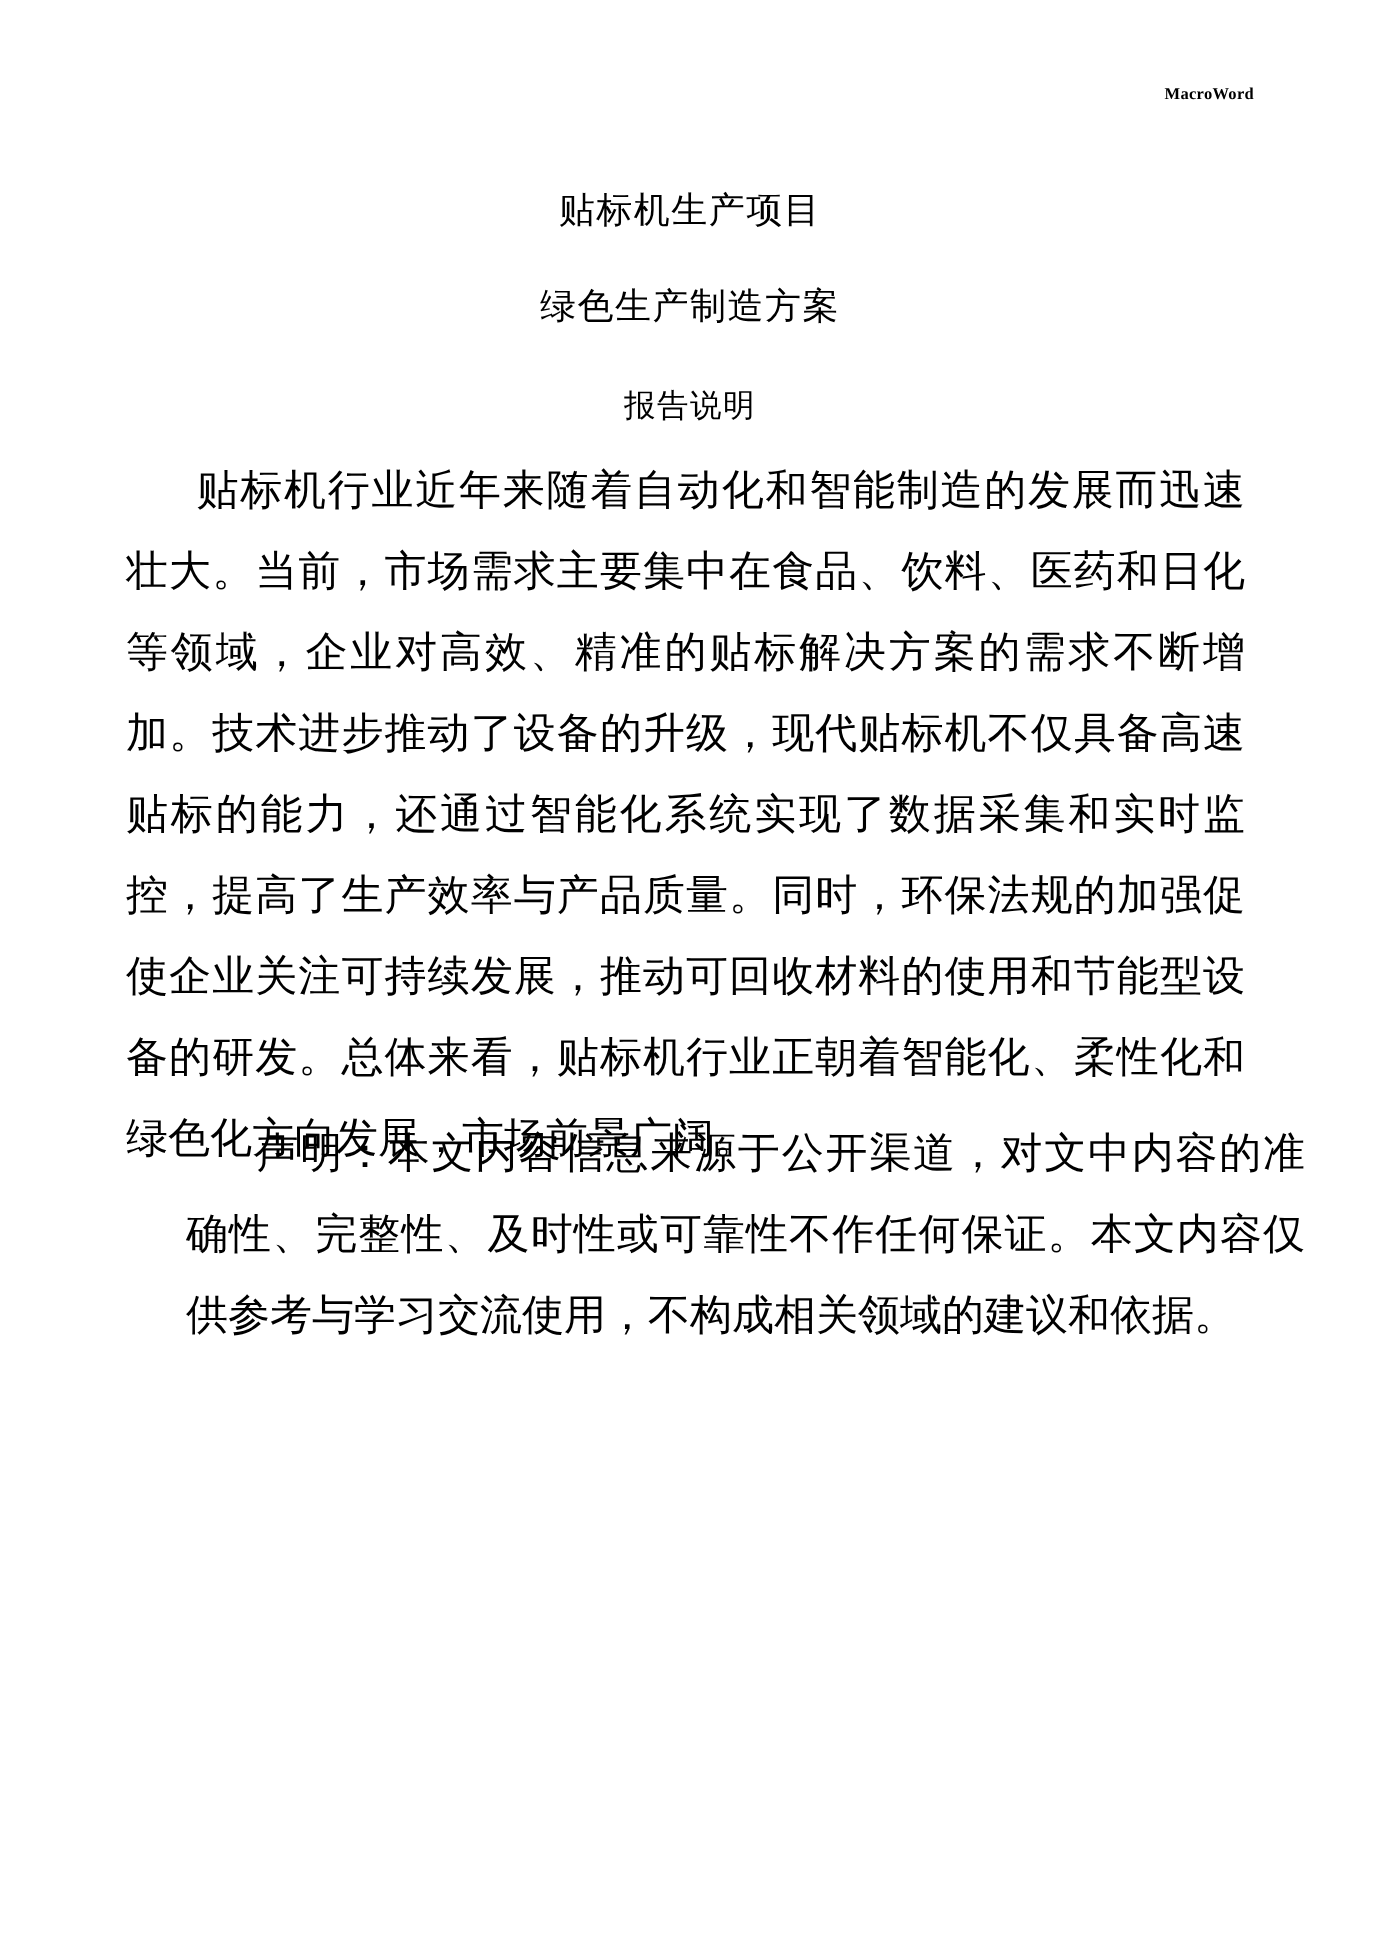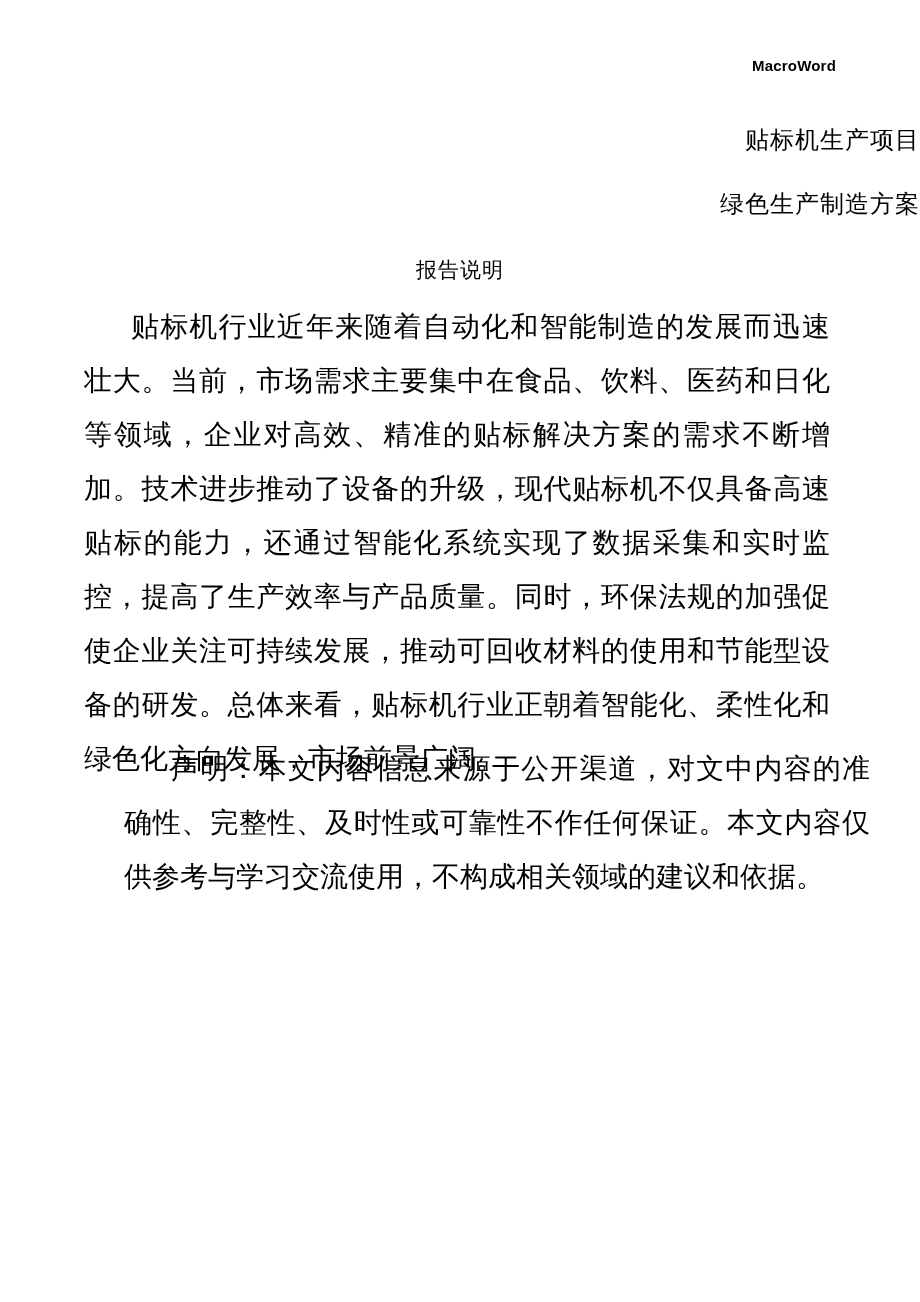--- a/index.html
+++ b/index.html
@@ -11,30 +11,30 @@
       width: 920px;
       height: 1302px;
       position: relative;
       overflow: hidden;
       color: #000000;
     }
     .header-mark {
       position: absolute;
       top: 57px;
       right: 84px;
-      font-family: Liberation Sans, sans-serif;
+      font-family: Liberation Serif, serif;
       font-weight: bold;
-      font-size: 15px;
+      font-size: 11px;
       letter-spacing: 0.2px;
     }
     .title {
       position: absolute;
       left: 0;
       width: 920px;
-      text-align: right;
+      text-align: center;
       font-family: "DejaVu Sans", "Liberation Sans", sans-serif;
       font-size: 24px;
       letter-spacing: 1px;
     }
     .title-1 { top: 124px; }
     .title-2 { top: 188px; }
     .section-heading {
       position: absolute;
       left: 0;
       top: 256px;

